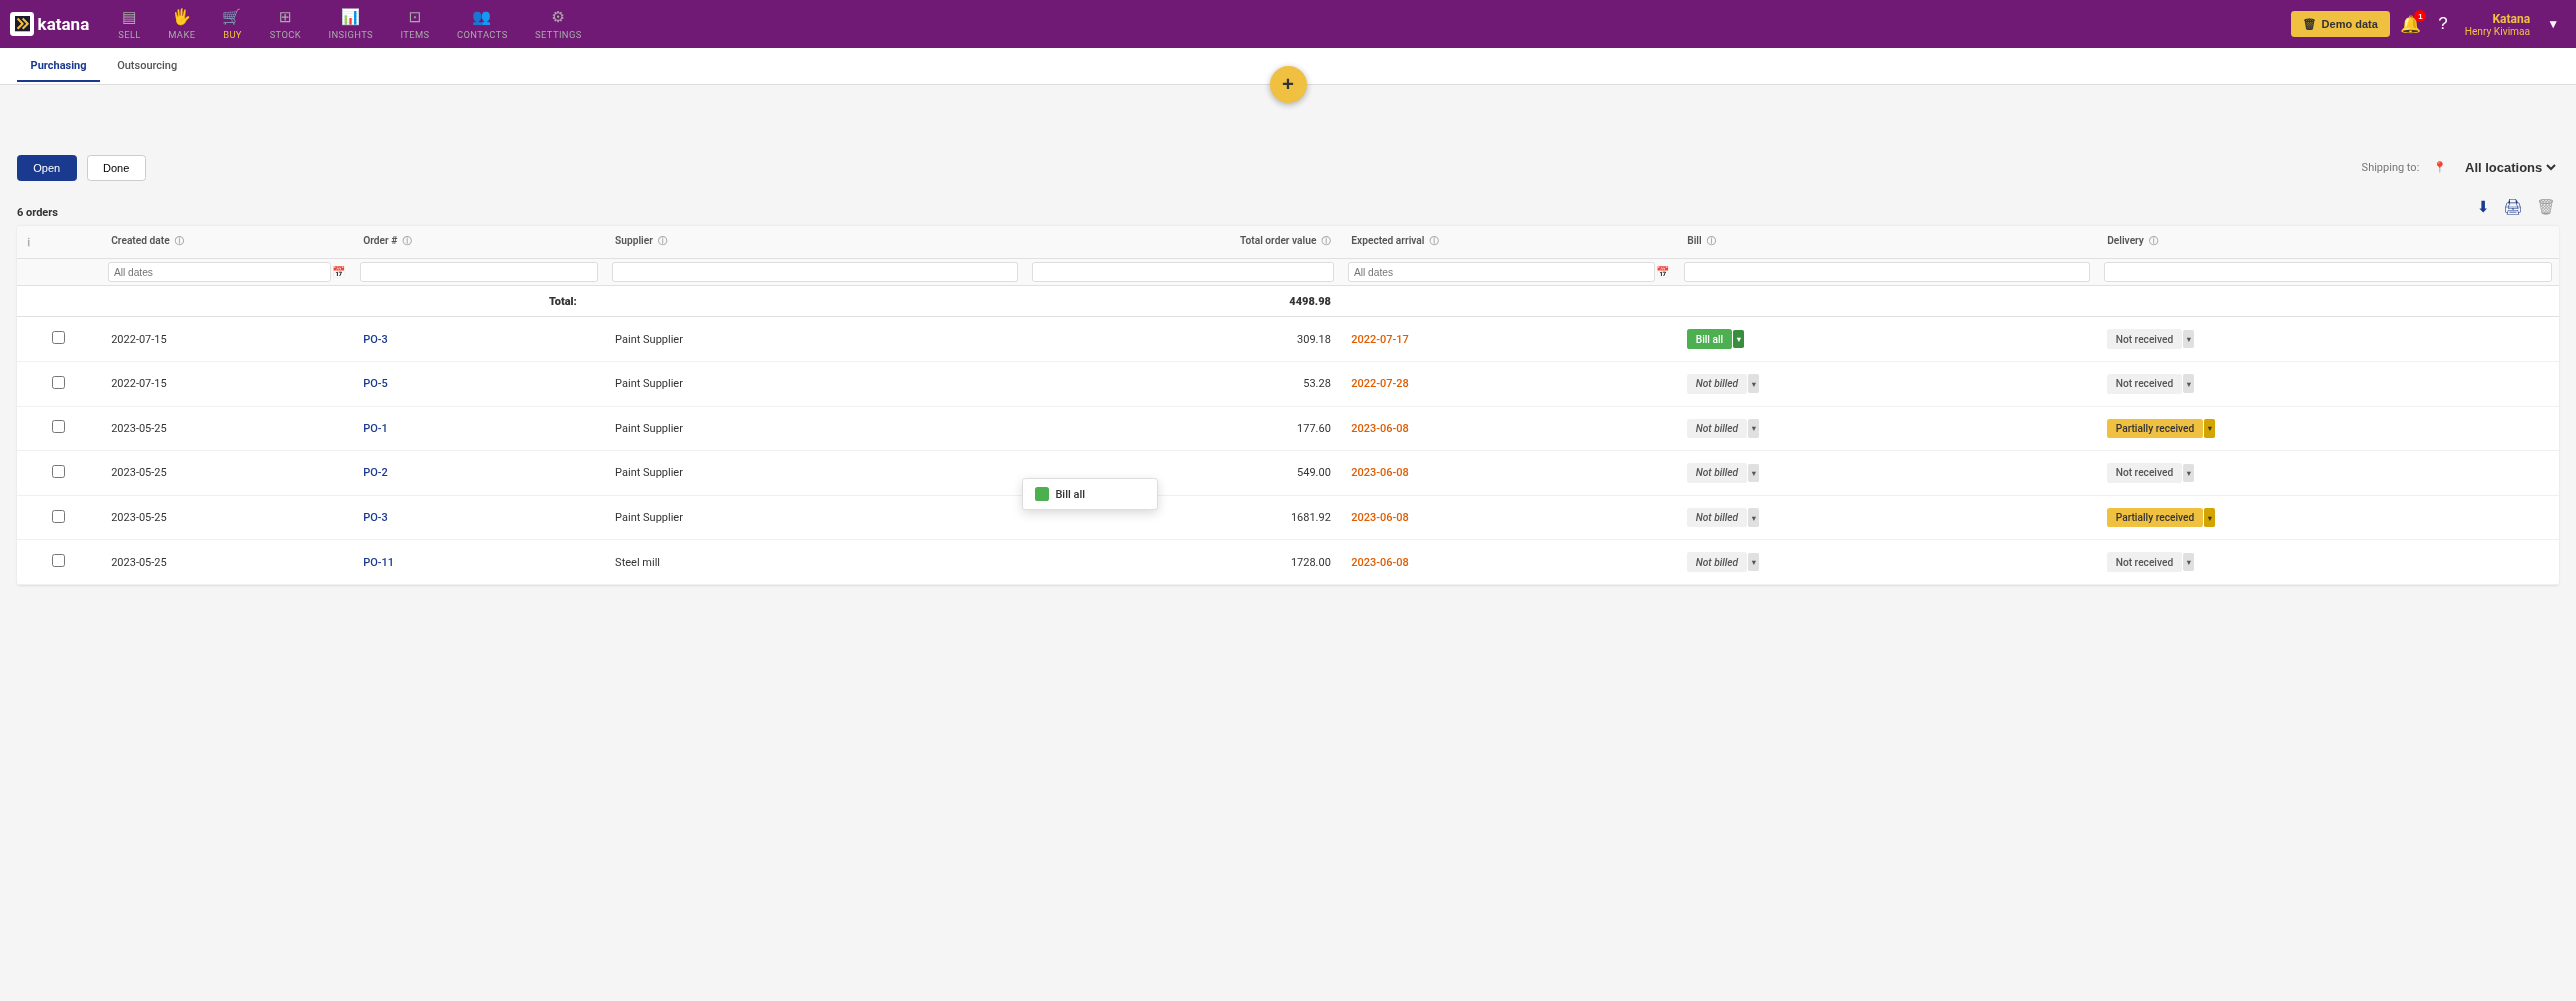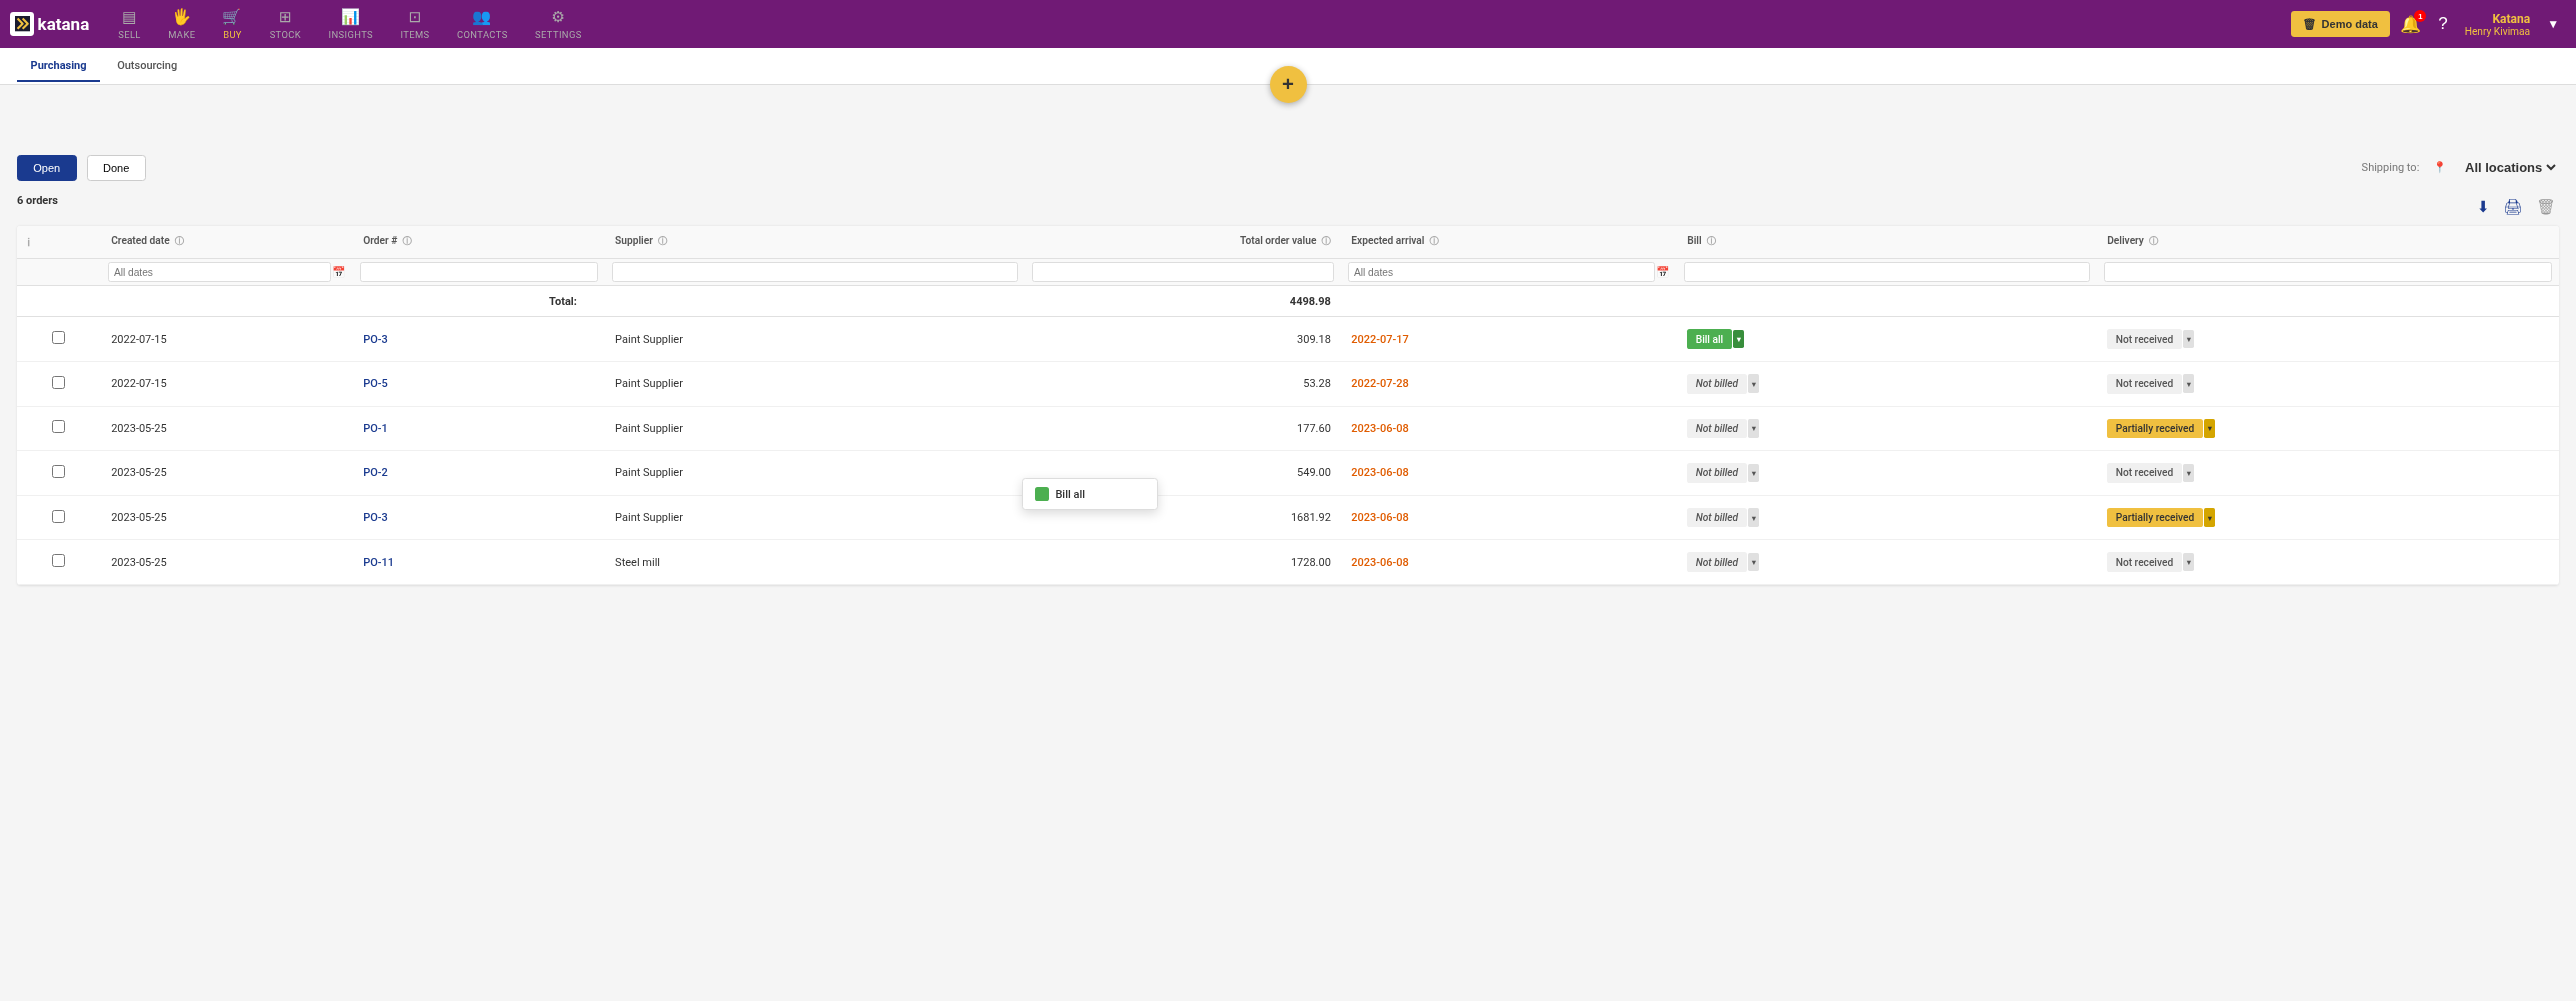--- a/index.html
+++ b/index.html
@@ -167,21 +167,21 @@
       background: none;
       font-size: 13px;
       font-weight: bold;
       cursor: pointer;
       color: #333;
     }
 
     
     .orders-header {
       display: flex;
-      align-items: flex-start;
+      align-items: flex-end;
       justify-content: space-between;
       margin-bottom: 6.8px;
     }
     .orders-count { font-weight: bold; font-size: 11px; }
     .header-actions { display: flex; gap: 6.8px; }
     .header-action-btn {
       background: none;
       border: none;
       cursor: pointer;
       font-size: 15.3px;
@@ -225,21 +225,21 @@
     .filter-input {
       width: 100%;
       border: 0.9px solid #ddd;
       border-radius: 2.6px;
       padding: 3.4px 5.1px;
       font-size: 10.2px;
       background: white;
     }
     .total-row td {
       padding: 8.5px 10.2px;
-      font-weight: normal;
+      font-weight: bold;
       border-bottom: 0.9px solid #e0e0e0;
       background: white;
     }
     tbody tr:not(.filter-row):not(.total-row) {
       border-bottom: 0.9px solid #f0f0f0;
     }
     td {
       padding: 12px 10.2px;
       font-size: 11px;
       vertical-align: middle;

